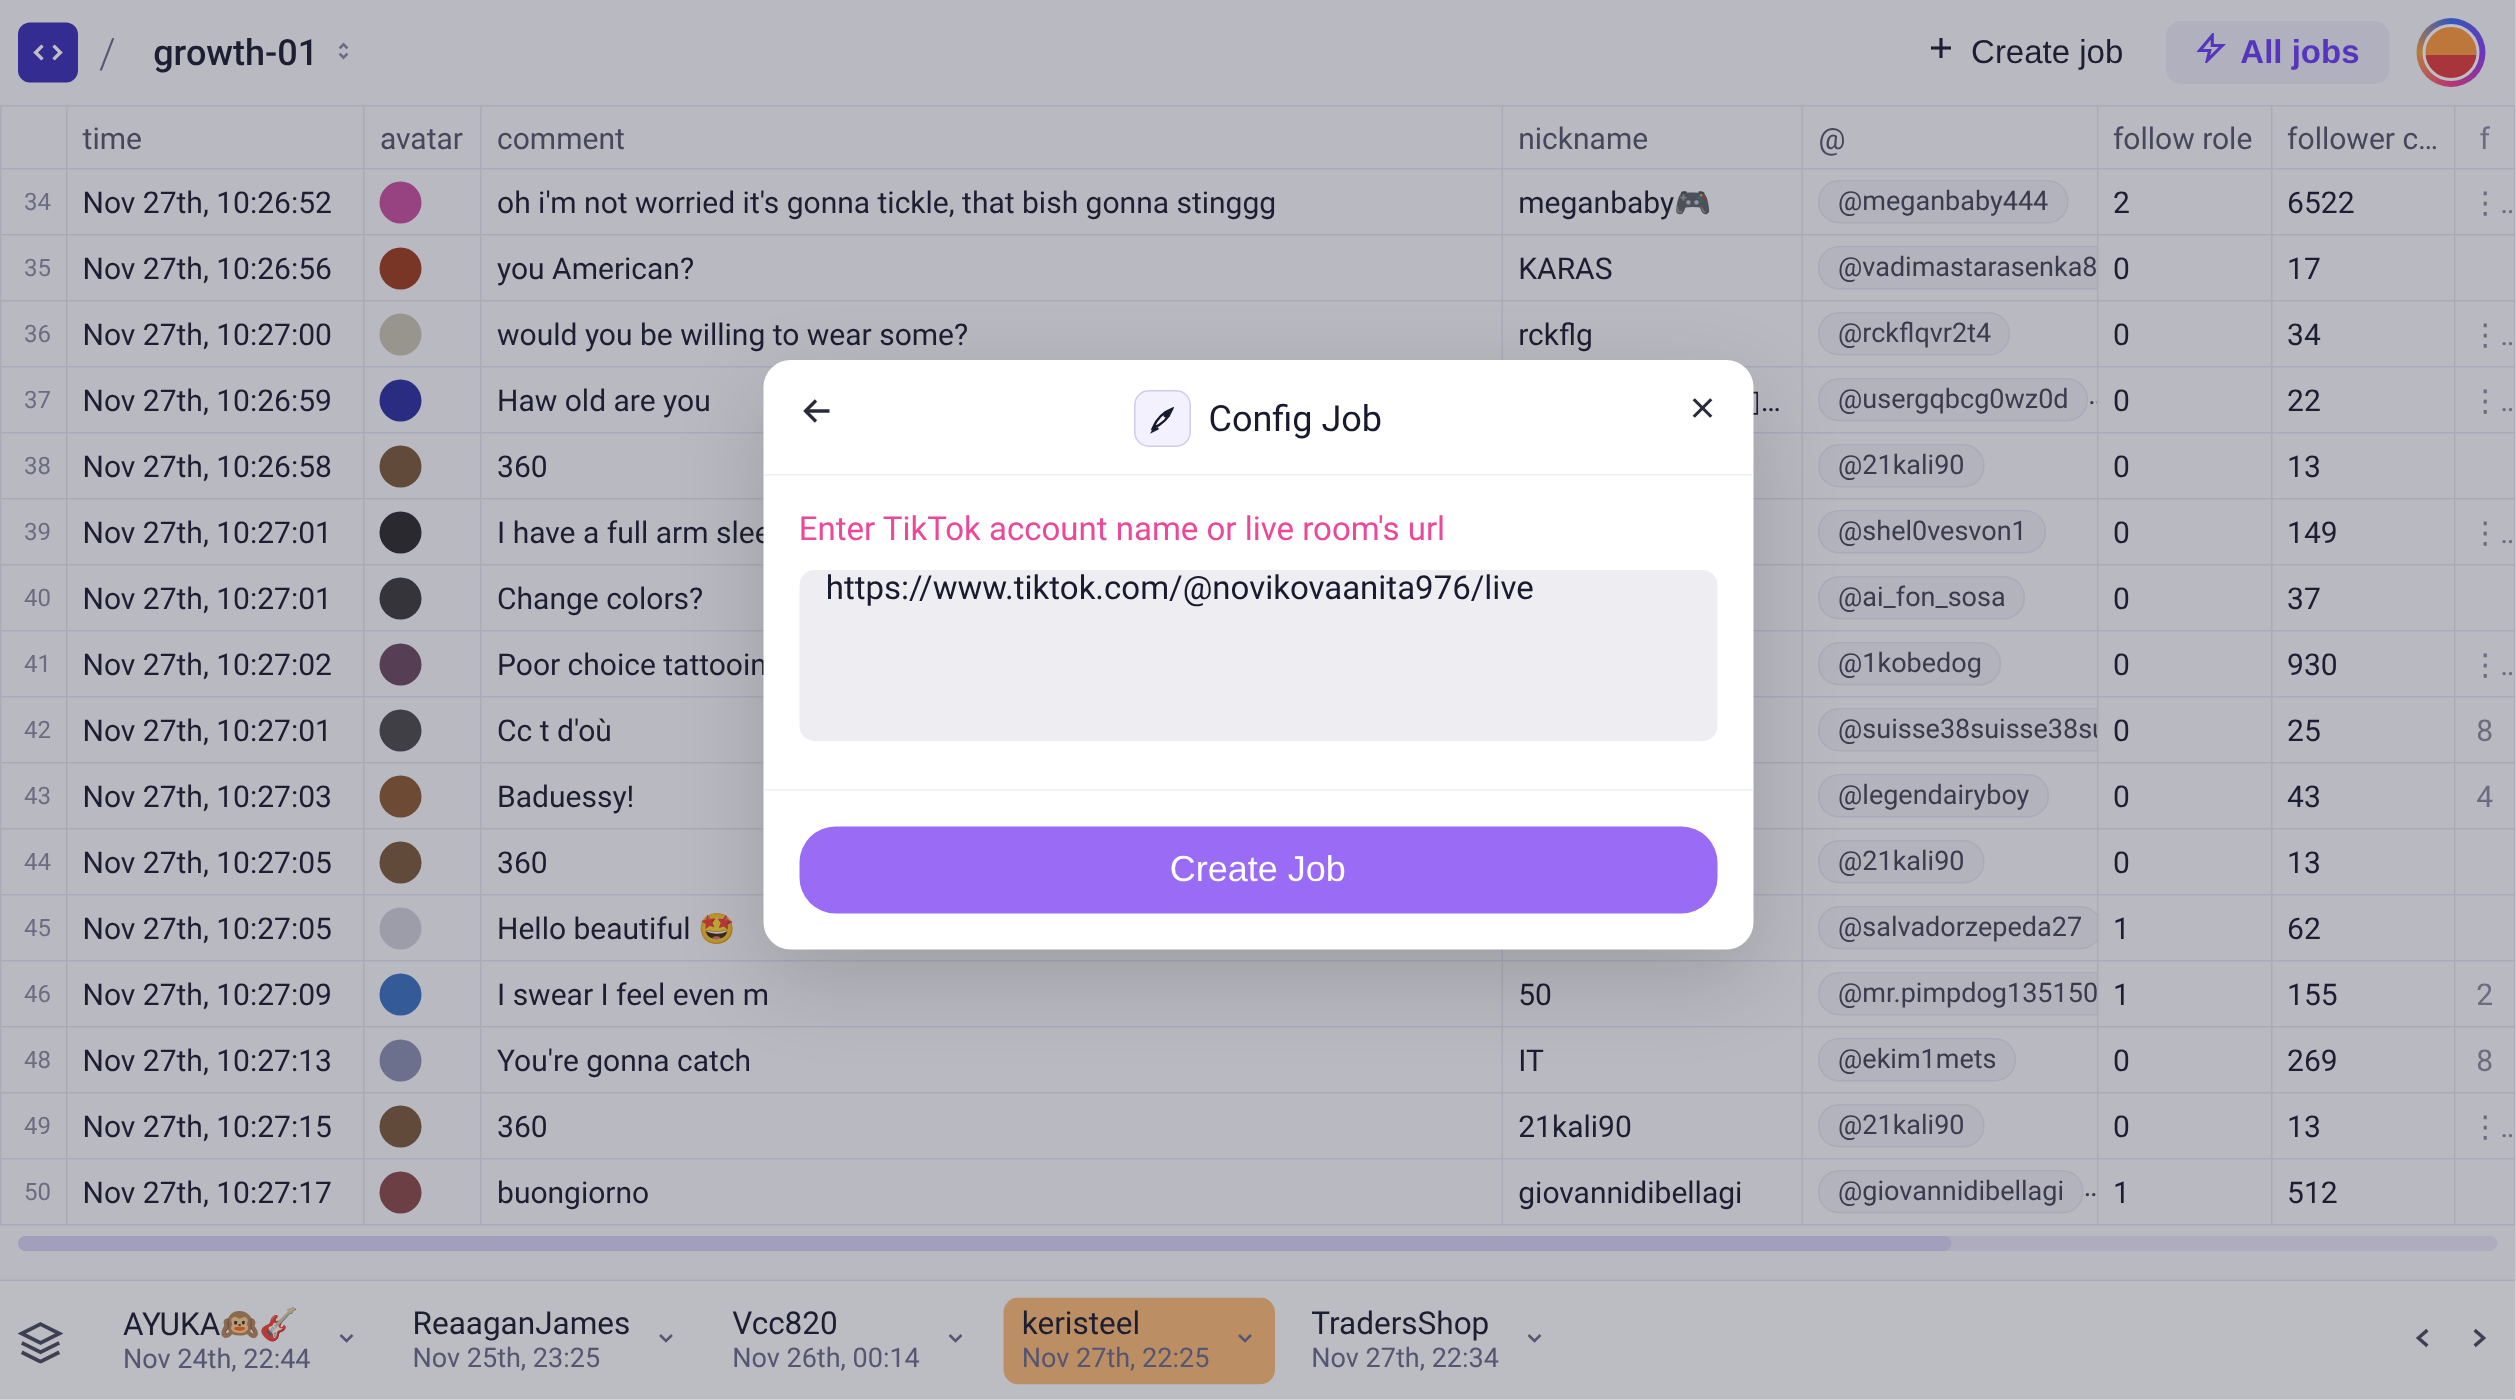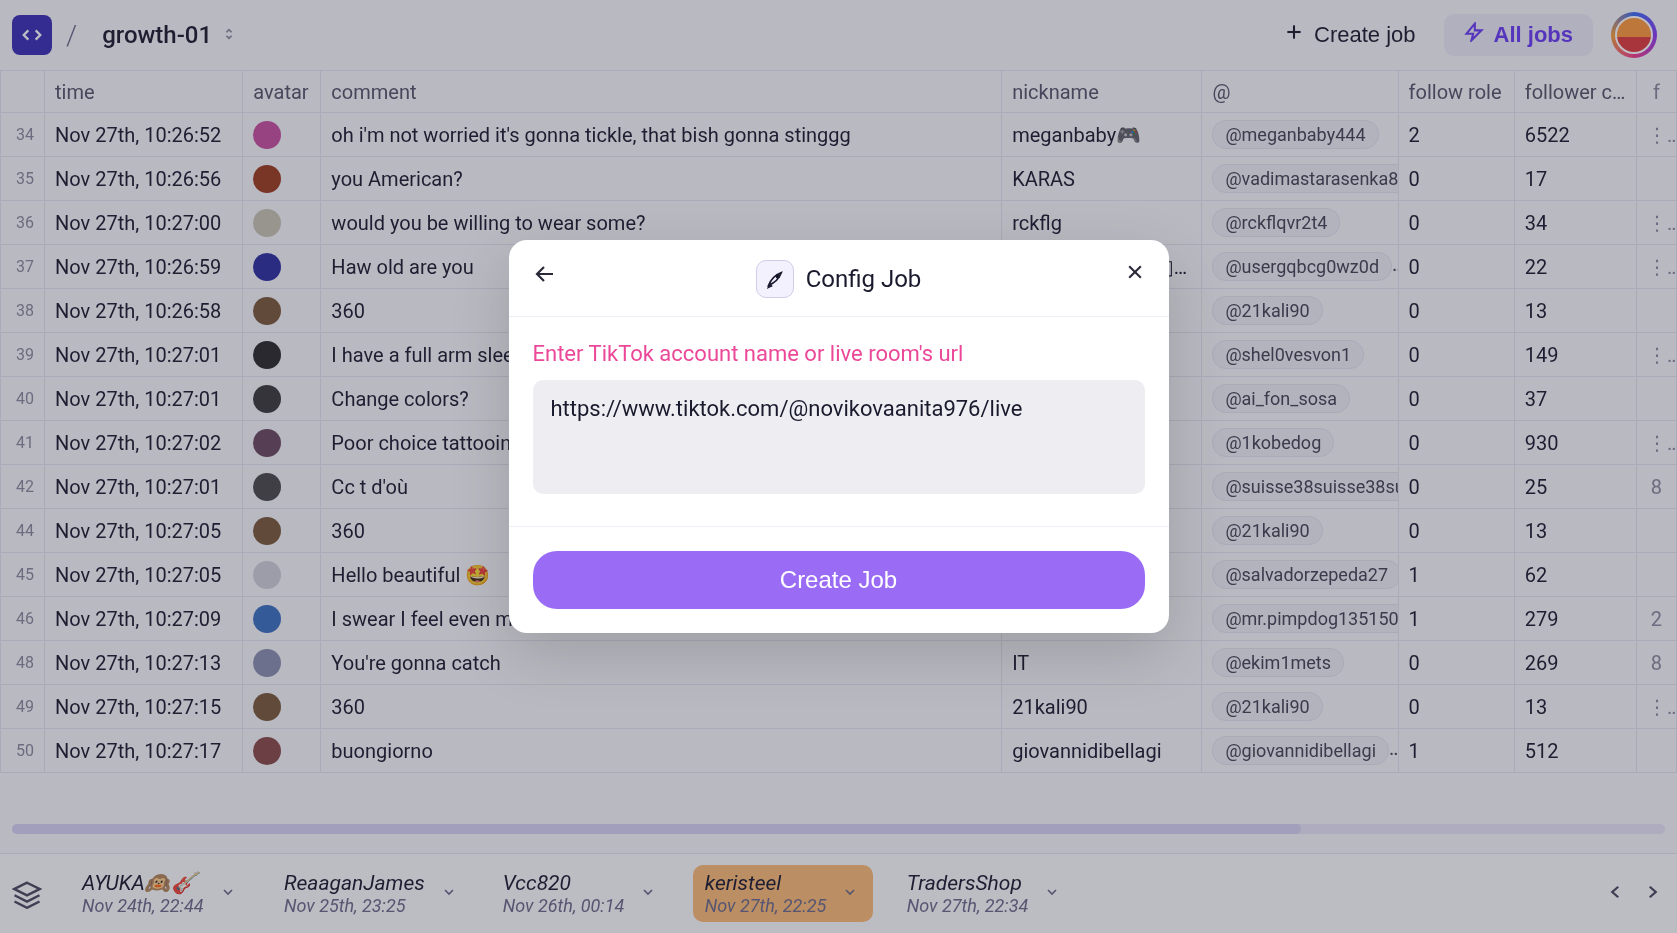--- a/index.html
+++ b/index.html
@@ -81,21 +81,21 @@
 
   
   .bottombar {
     position:absolute; bottom:0; left:0; right:0;
     display:flex; align-items:center;
     border-top:1px solid #e3e3ee; background:#fcfcfe;
     padding: 8px 16px 8px 12px;
     height: 80px;
   }
   .layers-icon { width:30px; height:30px; color:#4a4a5e; margin-right:28px; flex-shrink:0; }
-  .tabs { display:flex; gap:22px; flex:1; overflow:hidden;font-style:italic; }
+  .tabs { display:flex; gap:12px; flex:1; overflow:hidden; }
   .tab {
     display:flex; align-items:flex-start; gap:10px;
     padding: 6px 12px; border-radius:10px;
     cursor:pointer; min-width: 180px;
   }
   .tab.active { background:#fdba74; }
   .tab-body { display:flex; flex-direction:column; }
   .tab-title { font-size:21px; color:#1a1a2e; white-space:nowrap; }
   .tab-sub { font-size:18px; color:#6b6b8a; white-space:nowrap; }
   .tab-chev { align-self:center; margin-left:6px; color:#6b6b8a; }
@@ -130,21 +130,21 @@
     width:38px; height:38px; border-radius:10px;
     border:1px solid #d0cce8; background:#f4f1ff;
     display:flex; align-items:center; justify-content:center;
   }
   .modal-title { font-size:24px; color:#1a1a2e; }
   .modal-body { padding: 24px 24px 28px; }
   .field-label { font-size:22px; color:#ec4899; margin-bottom:14px; }
   .field-input {
     width:100%; height:114px;
     background:#eeeef2; border:none; border-radius:10px;
-    padding:16px 18px; font-size:22px; color:#1a1a2e;
+    padding:0 18px; font-size:22px; color:#1a1a2e;
     resize:none; outline:none;
     font-family: inherit;
   }
   .modal-foot { border-top:1px solid #eeeef5; padding:24px; }
   .primary-btn {
     width:100%; height:58px;
     background:#9a6cf5; color:#fff;
     border:none; border-radius:24px;
     font-size:24px; cursor:pointer;
   }
@@ -340,20 +340,35 @@
             </div>
     </td>
     <td class="col-comment">Cc t d'où</td>
     <td class="col-nickname"></td>
     <td class="col-handle"><span class="chip">@suisse38suisse38su</span></td>
     <td class="col-follow">0</td>
     <td class="col-count">25</td>
     <td class="col-last">8</td>
         </tr>
         <tr>
+    <td class="col-num">43</td>
+    <td class="col-time">Nov 27th, 10:27:03</td>
+    <td class="col-avatar">
+      <div class="avatar-cell">
+              <div class="avatar-img" style="background:#8a5a30"></div>
+            </div>
+    </td>
+    <td class="col-comment">Baduessy!</td>
+    <td class="col-nickname"></td>
+    <td class="col-handle"><span class="chip">@legendairyboy</span></td>
+    <td class="col-follow">0</td>
+    <td class="col-count">43</td>
+    <td class="col-last">4</td>
+        </tr>
+        <tr>
     <td class="col-num">44</td>
     <td class="col-time">Nov 27th, 10:27:05</td>
     <td class="col-avatar">
       <div class="avatar-cell">
               <div class="avatar-img" style="background:#7a5a3a"></div>
             </div>
     </td>
     <td class="col-comment">360</td>
     <td class="col-nickname"></td>
     <td class="col-handle"><span class="chip">@21kali90</span></td>
@@ -381,21 +396,21 @@
     <td class="col-time">Nov 27th, 10:27:09</td>
     <td class="col-avatar">
       <div class="avatar-cell">
               <div class="avatar-img" style="background:#3a70c0"></div>
             </div>
     </td>
     <td class="col-comment">I swear I feel even m</td>
     <td class="col-nickname">50</td>
     <td class="col-handle"><span class="chip">@mr.pimpdog135150</span></td>
     <td class="col-follow">1</td>
-    <td class="col-count">279</td>
+    <td class="col-count">155</td>
     <td class="col-last">2</td>
         </tr>
         <tr>
     <td class="col-num">48</td>
     <td class="col-time">Nov 27th, 10:27:13</td>
     <td class="col-avatar">
       <div class="avatar-cell">
               <div class="avatar-img" style="background:#8a90b0"></div>
             </div>
     </td>

